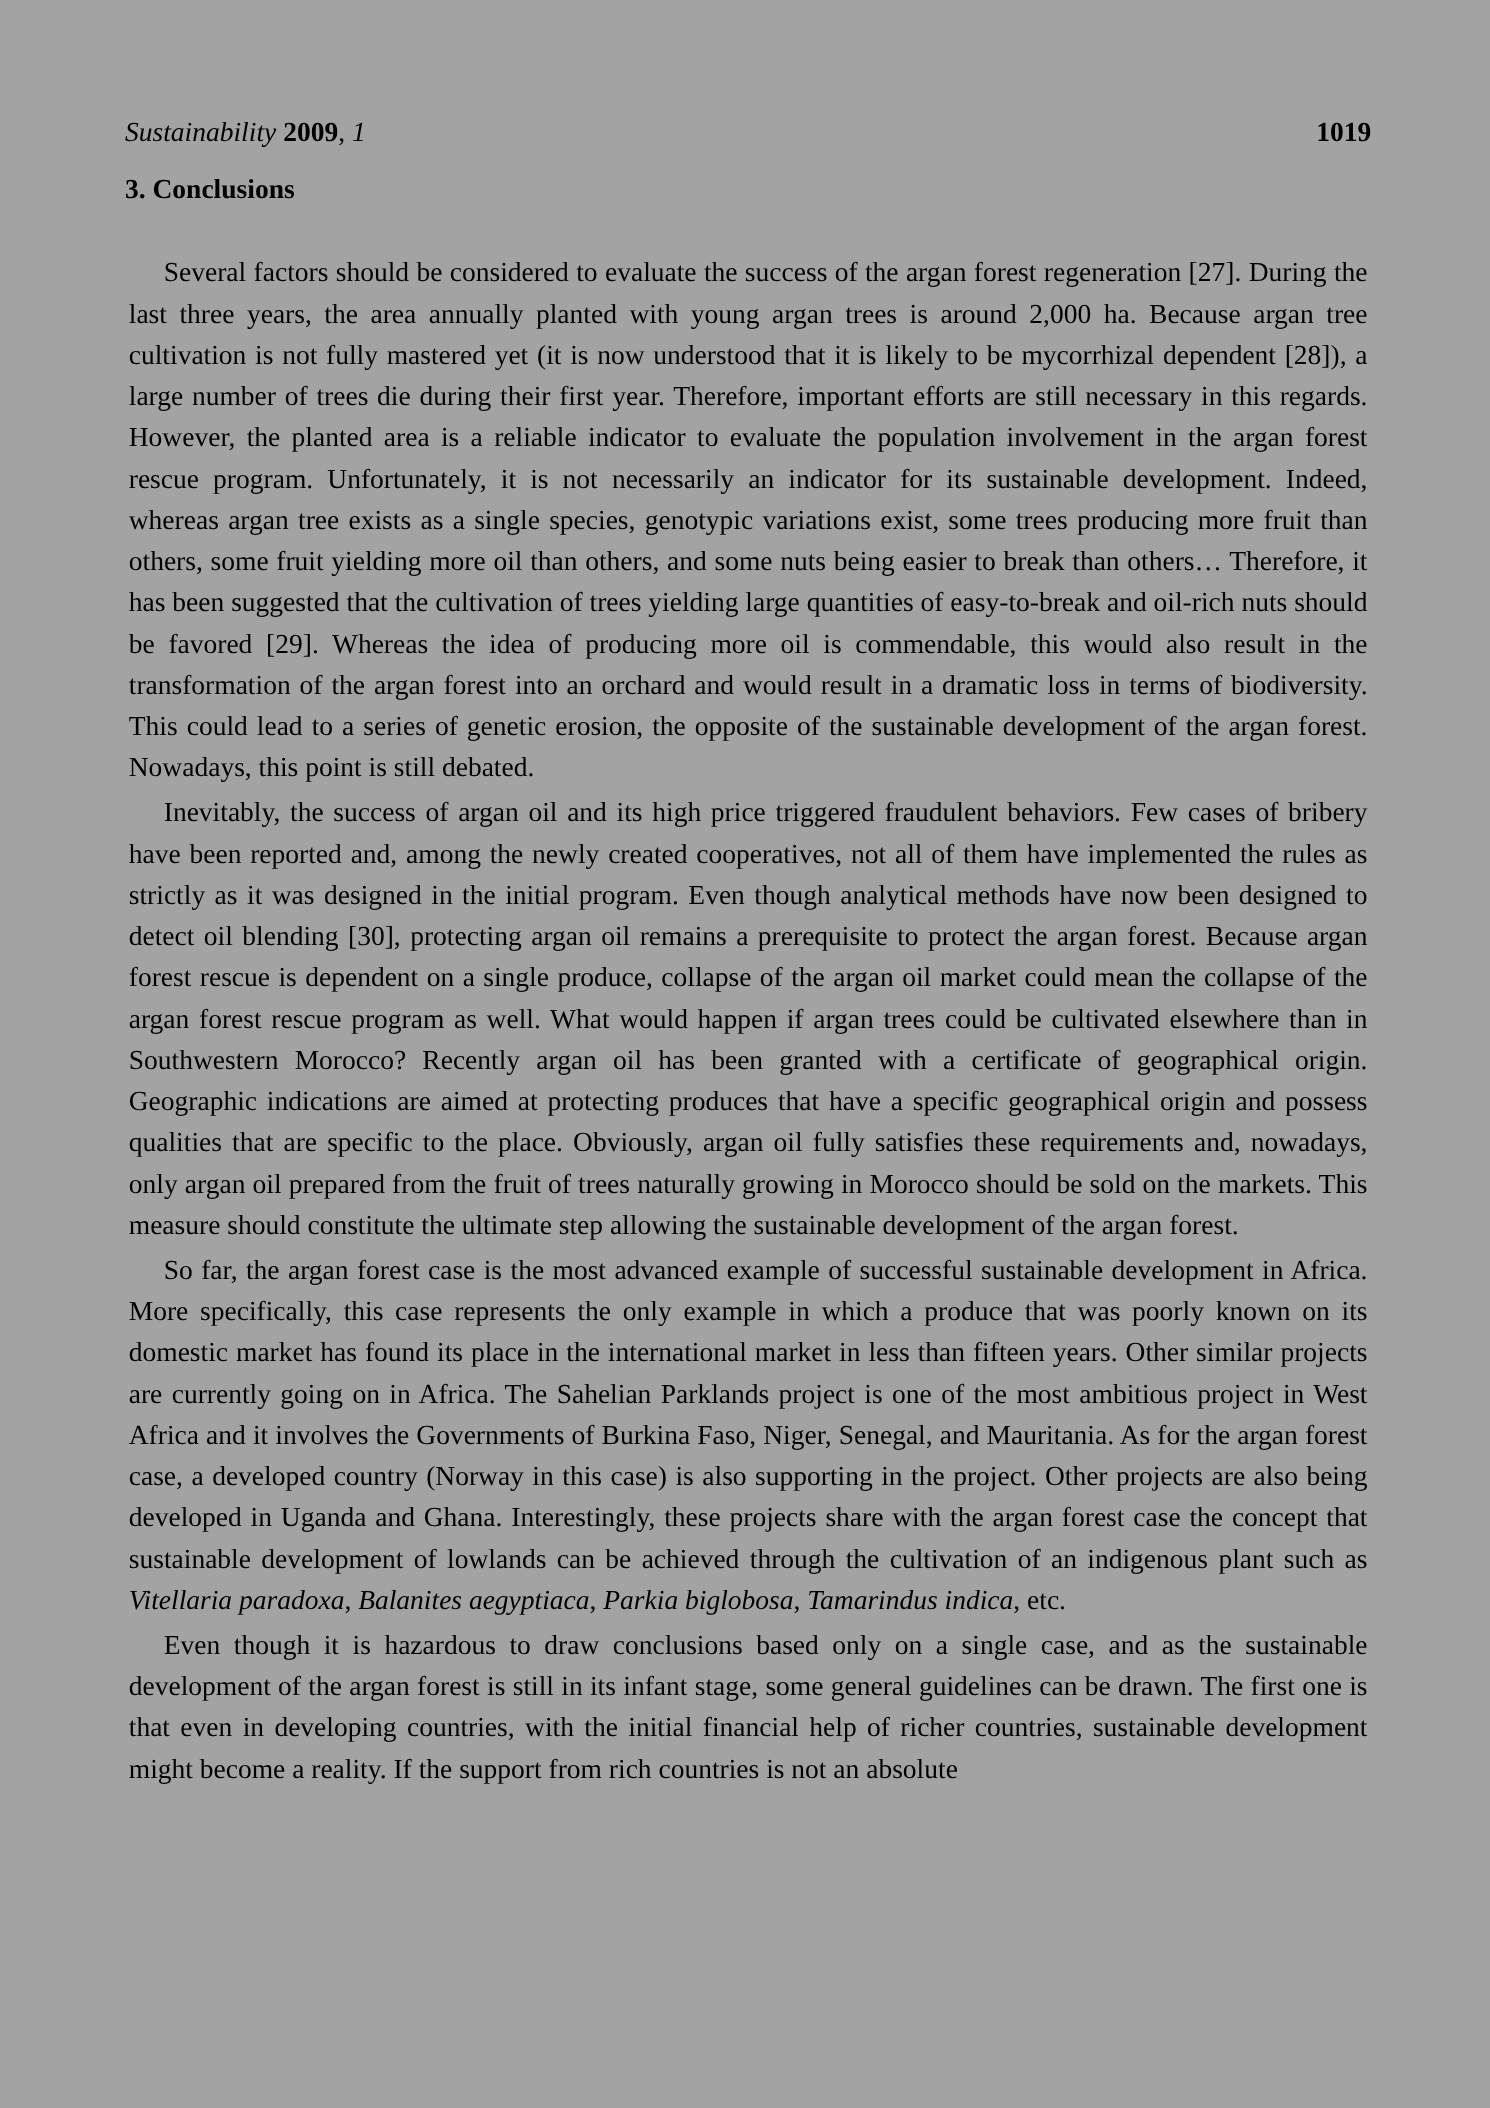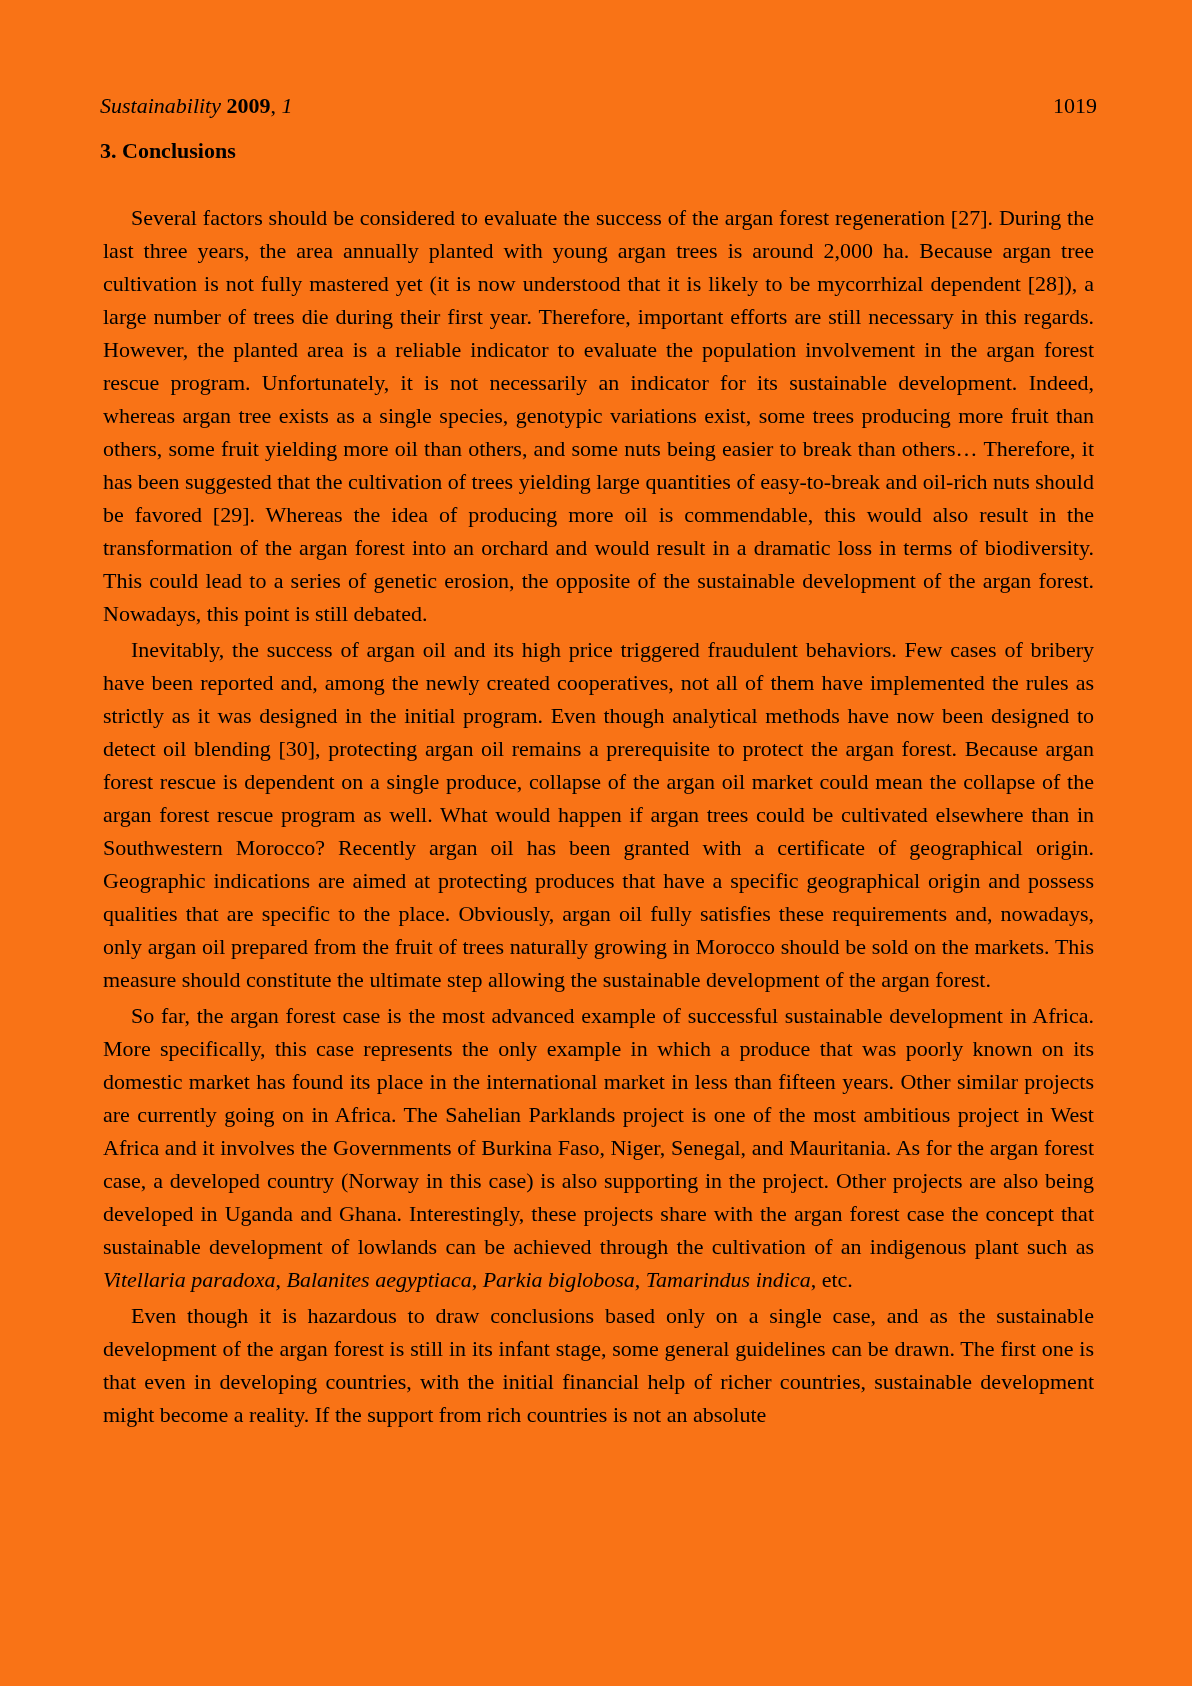--- a/index.html
+++ b/index.html
@@ -8,34 +8,34 @@
       width: 1192px;
       height: 1686px;
       font-family: "Liberation Serif", serif;
       color: #000000;
       overflow: hidden;
     }
     .page {
       width: 1192px;
       height: 1686px;
       padding: 93px 95px 16px 100px;
-      background: #f97316;
+      background: #a3a3a3;
     }
     .page-header {
       display: flex;
       justify-content: space-between;
       align-items: baseline;
       font-size: 22px;
       line-height: 26px;
     }
     .running-head { white-space: pre-wrap; }
     .journal-title { font-style: italic; }
     .journal-year { font-weight: bold; }
     .journal-volume { font-style: italic; }
-    .page-number { font-weight: normal; }
+    .page-number { font-weight: bold; }
     .section-heading {
       margin-top: 19px;
       font-size: 22px;
       line-height: 26px;
       font-weight: bold;
     }
     .body-text {
       margin-top: 37px;
     }
     .body-text p {

